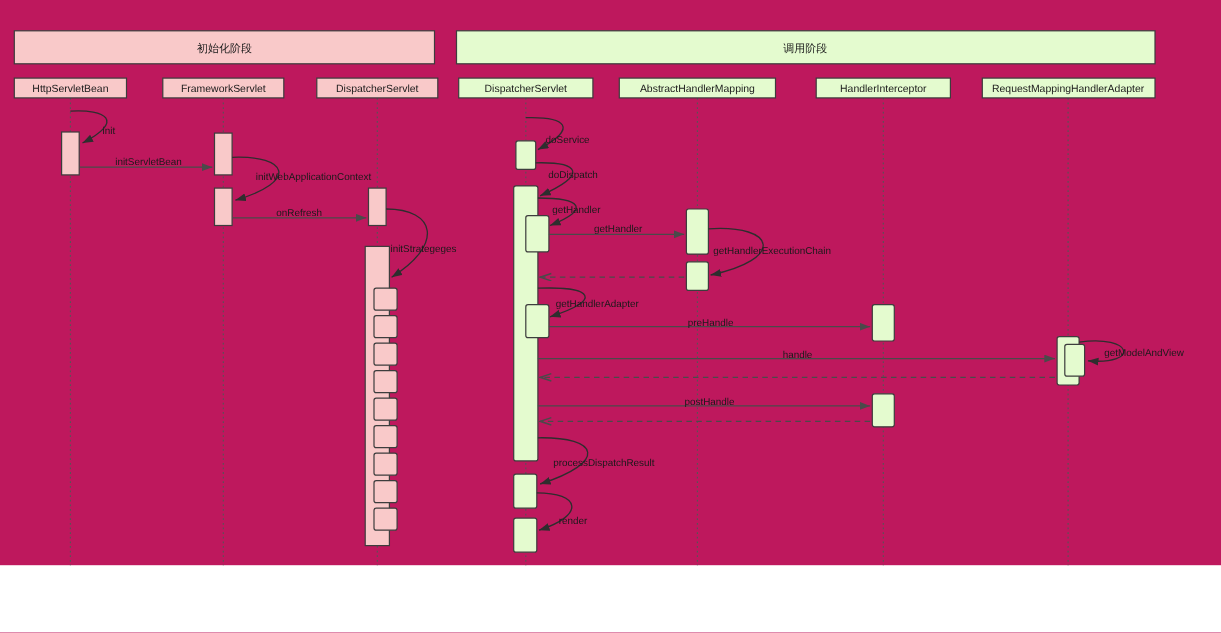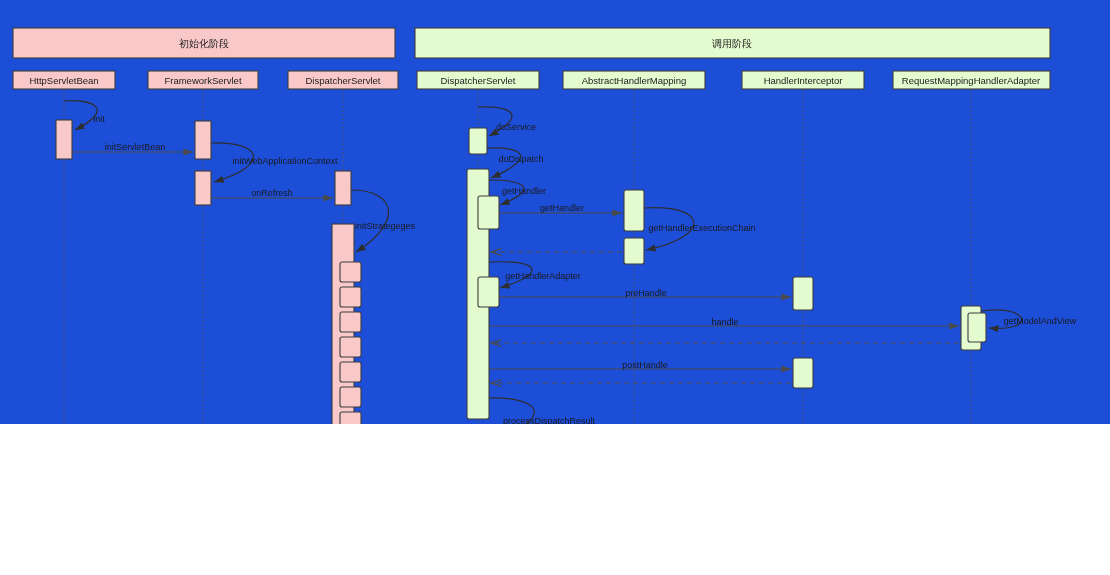--- a/index.html
+++ b/index.html
@@ -6,22 +6,22 @@
     margin: 0;
     padding: 0;
     background: #ffffff;
   }
   body {
     font-family: "Liberation Sans", sans-serif;
   }
   #diagram-root {
     position: relative;
     width: 1110px;
-    height: 424px;
-    background: #1d4ed8;
+    height: 514px;
+    background: #be185d;
     overflow: hidden;
   }
   #svg-layer {
     position: absolute;
     left: 0;
     top: 0;
     width: 1110px;
     height: 575px;
   }
   .phase-bar-text,

